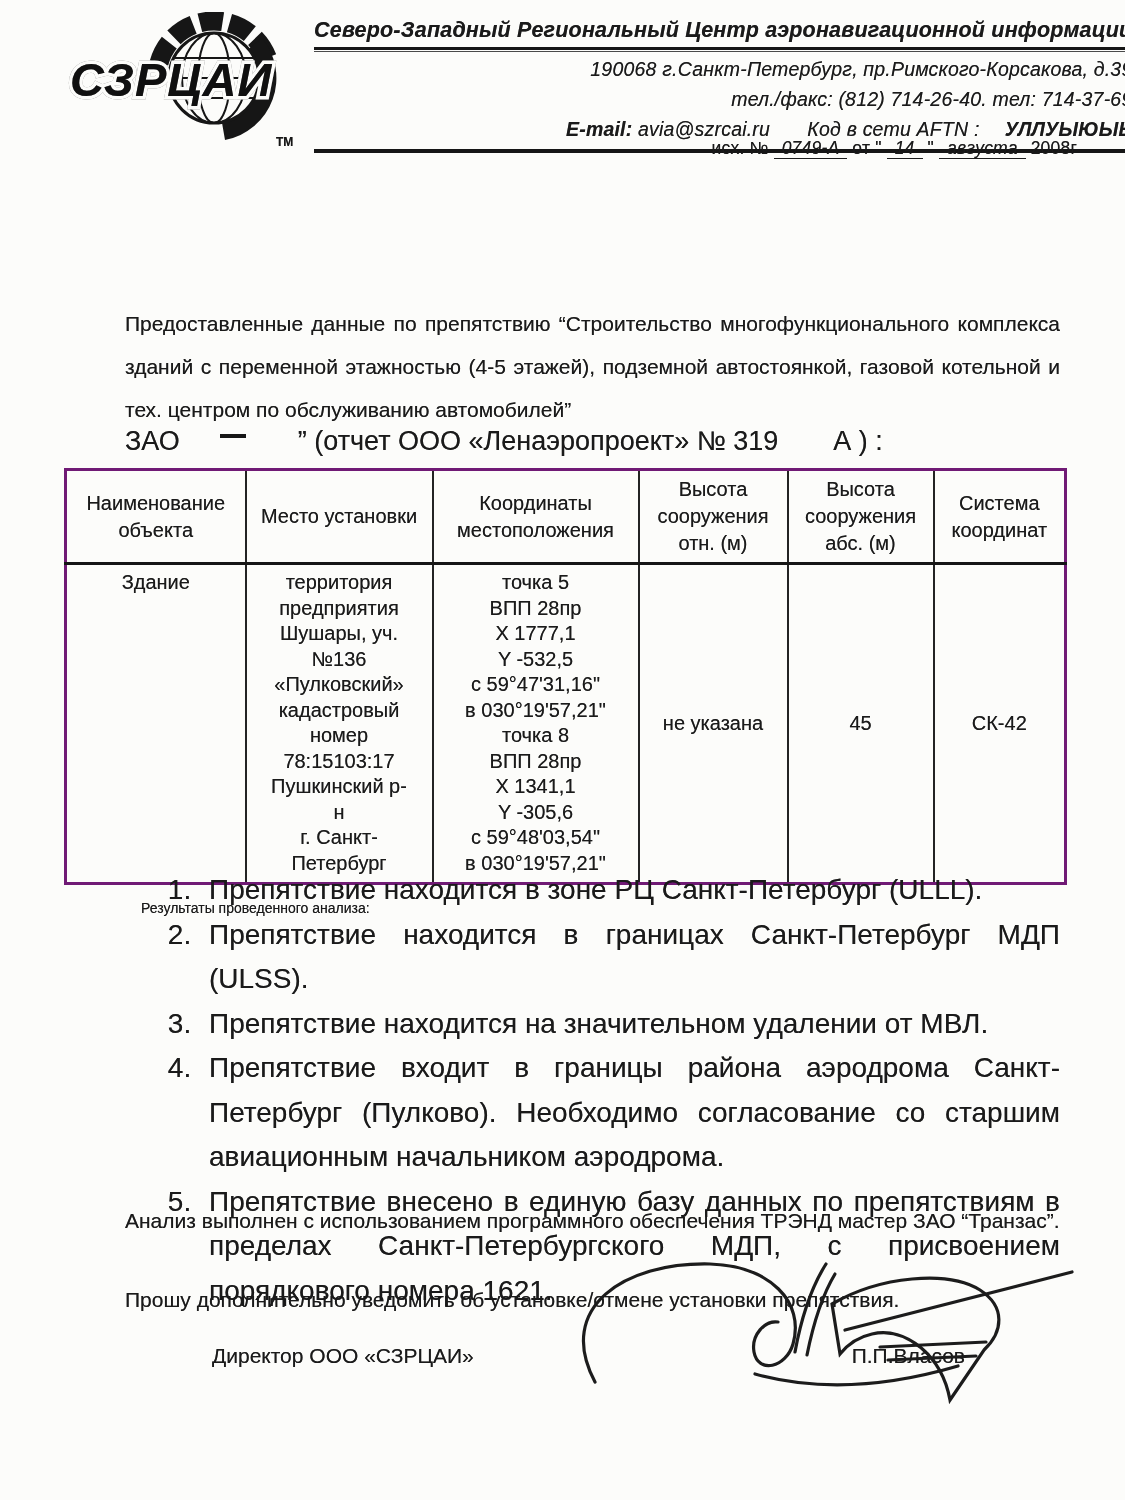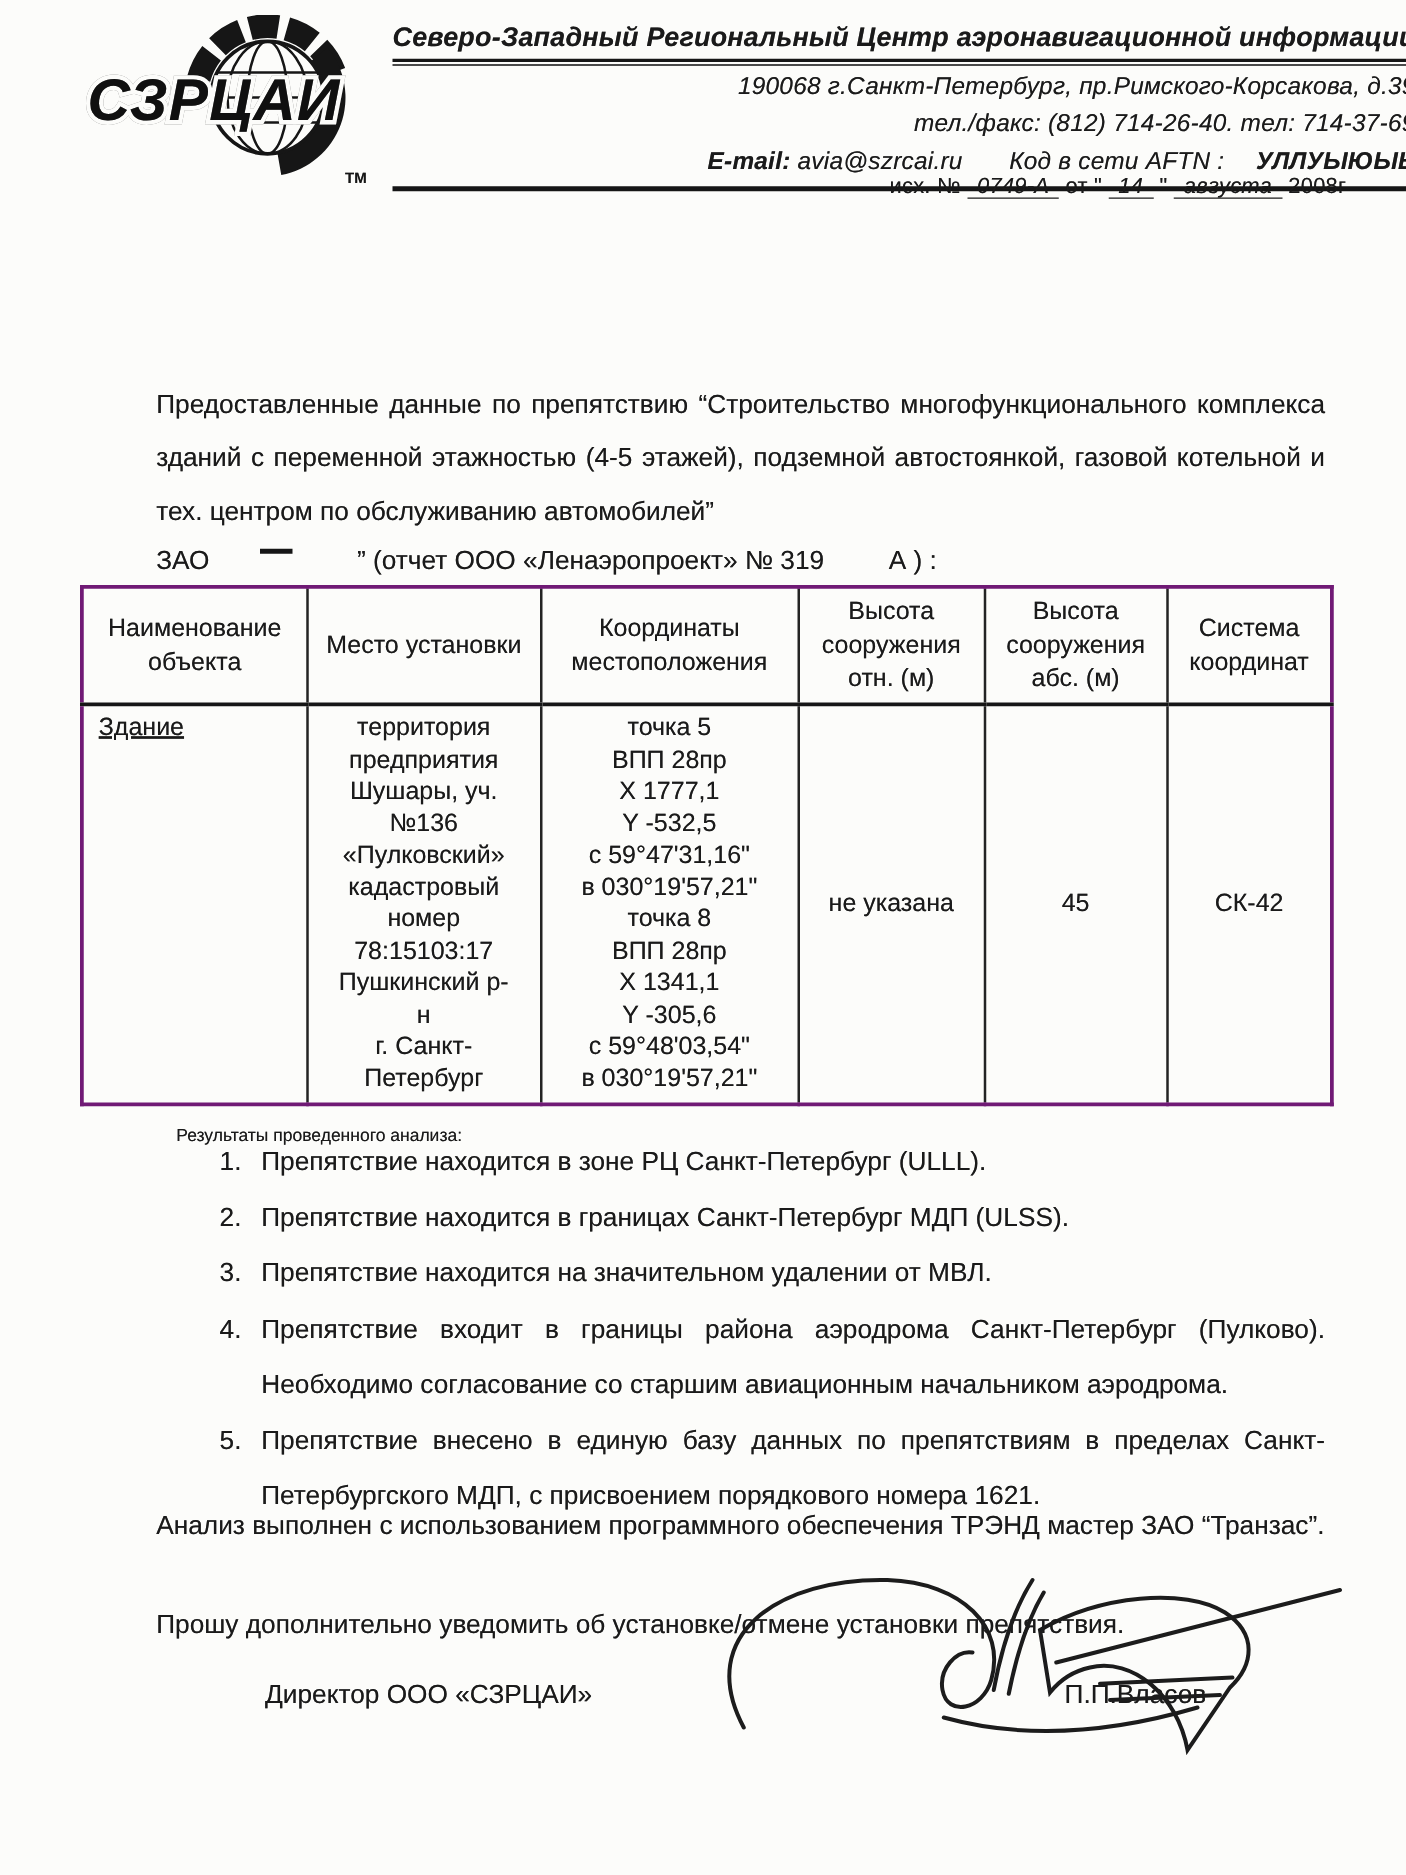--- a/index.html
+++ b/index.html
@@ -36,49 +36,49 @@
   
   .title {
     position:absolute; top:233px; left:0; width:100%; margin:0;
     text-align:center; font-size:21.5px; font-weight:bold; letter-spacing:0.2px;
   }
   .intro {
     position:absolute; top:302px; left:125px; width:935px; margin:0;
     font-size:21px; line-height:43px; text-align:justify;
   }
   .customer-line {
-    position:absolute; top:437px; left:125px; width:935px;
-    font-size:21px; white-space:nowrap;
+    position:absolute; top:426px; left:125px; width:935px;
+    font-size:27px; white-space:nowrap;
   }
   .redact-dash {
     display:inline-block; width:26px; border-top:4px solid #161616;
     transform:translateY(-12px); margin:0 52px 0 40px;
   }
   .wide-gap { display:inline-block; width:40px; }
 
   
   .obstacle-table {
     position:absolute; top:468px; left:64px;
     border-collapse:collapse; table-layout:fixed; width:1000px;
     font-size:20px; border:3px solid #701a75;
   }
   .obstacle-table th, .obstacle-table td { border:2px solid #232323; }
   .obstacle-table th {
     font-weight:normal; text-align:center; vertical-align:middle;
     line-height:27px; padding:5px 2px; height:86px; border-bottom:3px solid #161616;
   }
-  .cell-name { vertical-align:top; text-align:left; padding:6px 12px; height:320px;text-decoration:underline; }
+  .cell-name { vertical-align:top; text-align:center; padding:6px 12px; height:320px; }
   .cell-lines { vertical-align:top; text-align:center; padding-top:5px; line-height:25.5px; }
   .cell-mid { vertical-align:middle; text-align:center; }
 
   
   .results-heading { position:absolute; top:884px; left:125px; margin:16px; font-size:14px; }
   .results-list {
-    position:absolute; top:908px; left:125px; width:935px; margin:0;
-    padding-left:74px; font-size:21px;
+    position:absolute; top:868px; left:125px; width:935px; margin:0;
+    padding-left:74px; font-size:28px;
   }
   .results-list li { line-height:44.5px; text-align:justify; padding-left:10px; }
 
   .analysis-note {
     position:absolute; top:1198px; left:125px; width:935px; margin:0;
     font-size:21px; line-height:46px; text-align:justify;
   }
   .request-note {
     position:absolute; top:1288px; left:125px; width:935px; margin:0; font-size:21px;
   }

